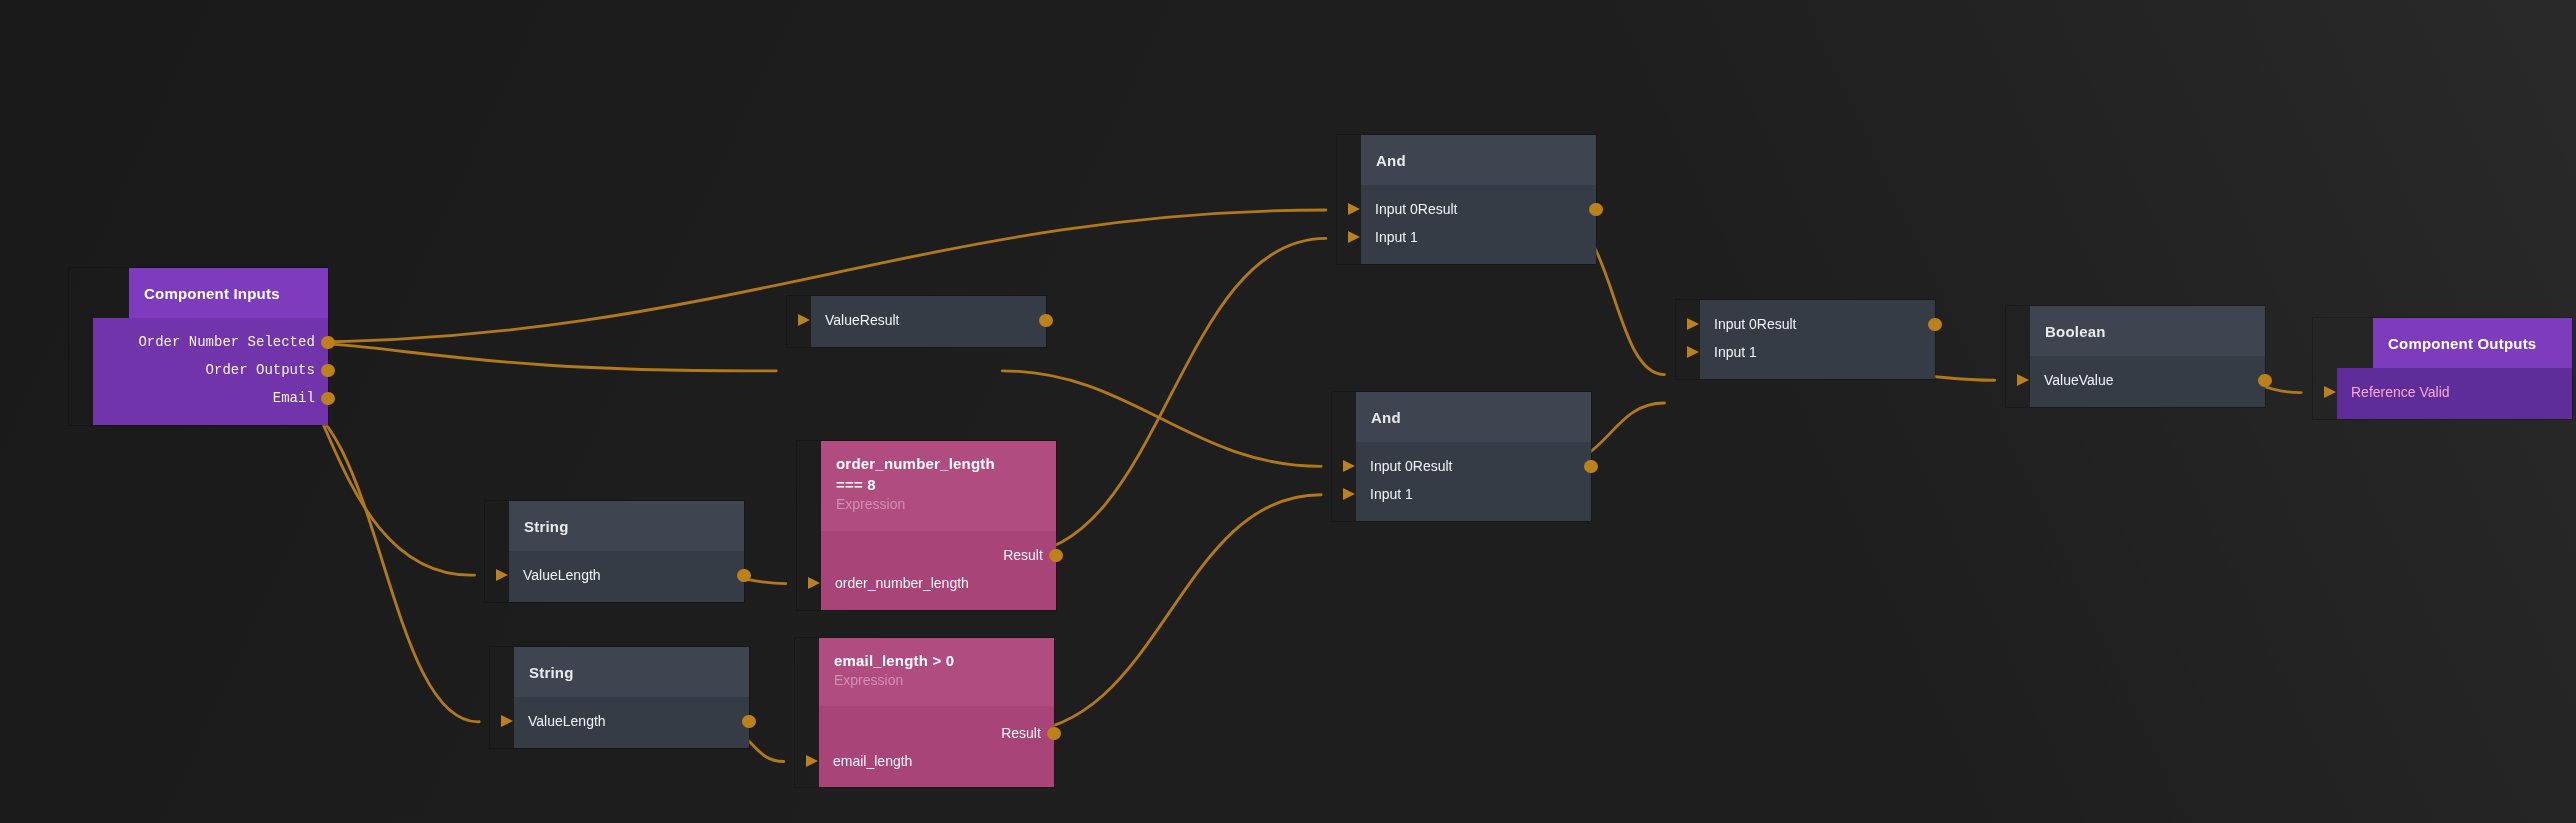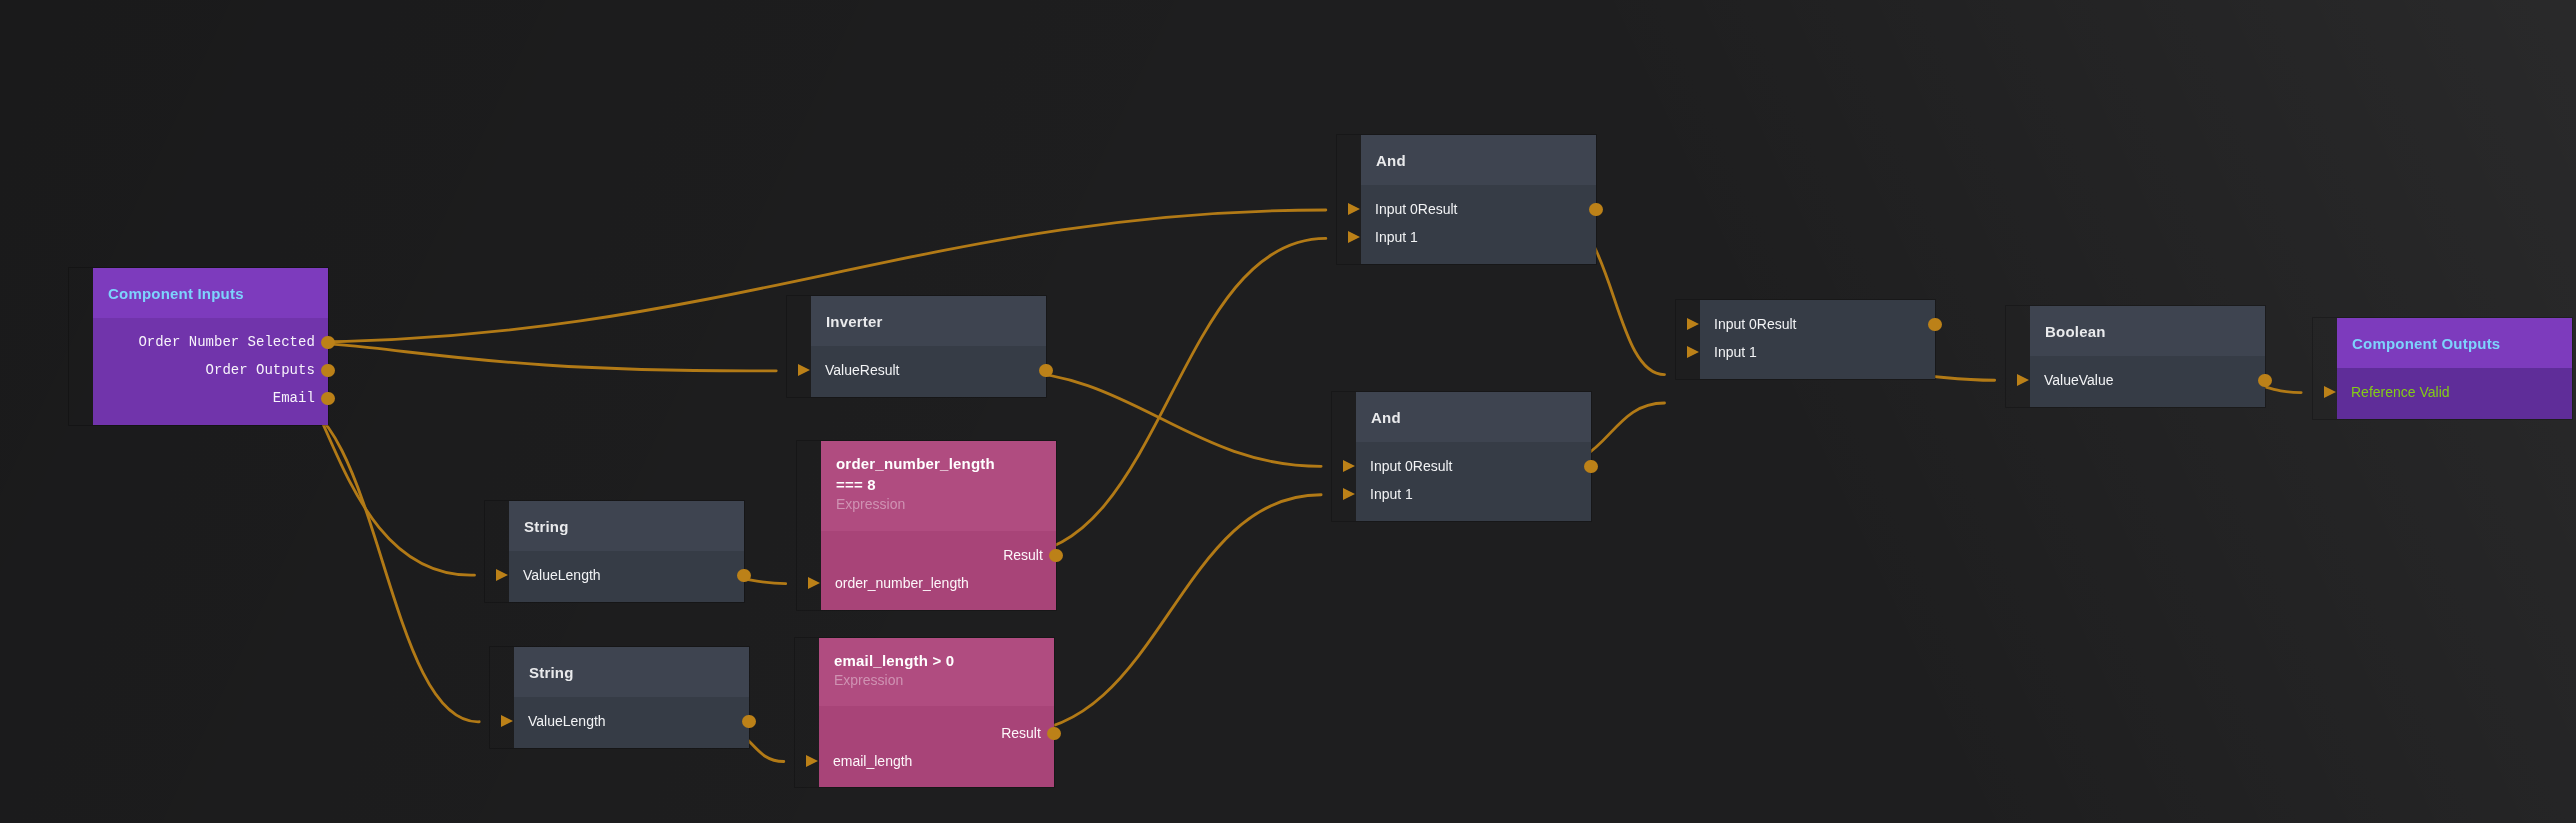--- a/index.html
+++ b/index.html
@@ -35,23 +35,23 @@
        border-radius:50%;background:var(--port,#bc8118);}
   .arrow{position:absolute;left:-13.2px;top:50%;margin-top:-6.6px;width:0;height:0;
        border-top:6.6px solid transparent;border-bottom:6.6px solid transparent;
        border-left:12.3px solid var(--port,#bc8118);}
 
   
   .t-gray .hd{background:var(--node-header,#3e4450);color:#e9eaec;}
   .t-gray .bd{background:var(--node-body,#363c46);color:#f2f3f5;}
 
   
-  .t-io .hd{background:var(--io-header,#7d3bbd);color:#7dd3fc;}
+  .t-io .hd{background:var(--io-header,#7d3bbd);color:#ffffff;margin-left:36px;}
   .t-in .bd{background:var(--io-input-body,#7134ab);color:#f7f3fb;font-family:Liberation Mono, monospace;}
-  .t-out .bd{background:var(--io-output-body,#5f2d99);color:#84cc16;}
+  .t-out .bd{background:var(--io-output-body,#5f2d99);color:#f9a8d4;}
 
   
   .t-expr .hd{display:block;height:auto;padding:12.3px 15px 0;background:var(--expr-header,#b04c80);color:#fff;}
   .t-expr .hd .title{white-space:normal;line-height:21px;max-width:167px;}
   .t-expr .subtitle{font-size:14px;line-height:19px;color:var(--expr-subtitle,#cf92b2);}
   .t-expr .bd{background:var(--expr-body,#a84478);color:#fdf7fa;}
   #n-expr-order .hd{height:90px;box-sizing:border-box;}
   #n-expr-email .hd{height:68px;box-sizing:border-box;}
   #n-expr-email .bd{padding-top:13.2px;}
 
@@ -131,23 +131,20 @@
       <div class="row lr">
         <span class="arrow"></span>
         <span class="lbl">Value</span>
         <span class="lbl">Length</span>
         <span class="dot"></span>
       </div>
     </div>
   </div>
 
   <div class="node t-gray" id="n-inverter">
-    <div class="hd">
-      <div class="title">Inverter</div>
-    </div>
     <div class="bd">
       <div class="row lr">
         <span class="arrow"></span>
         <span class="lbl">Value</span>
         <span class="lbl">Result</span>
         <span class="dot"></span>
       </div>
     </div>
   </div>
 

